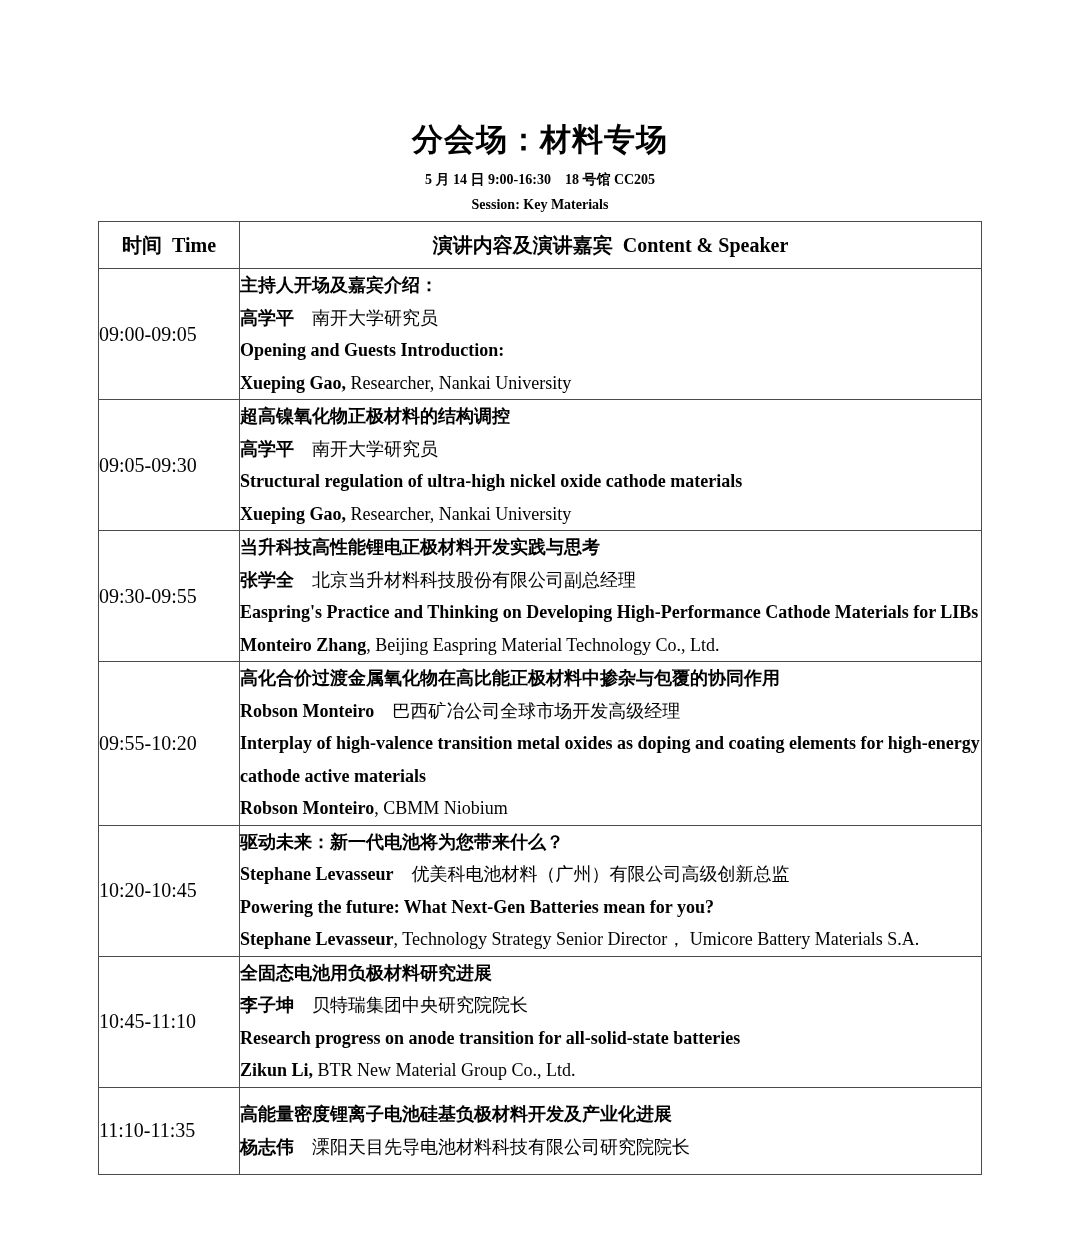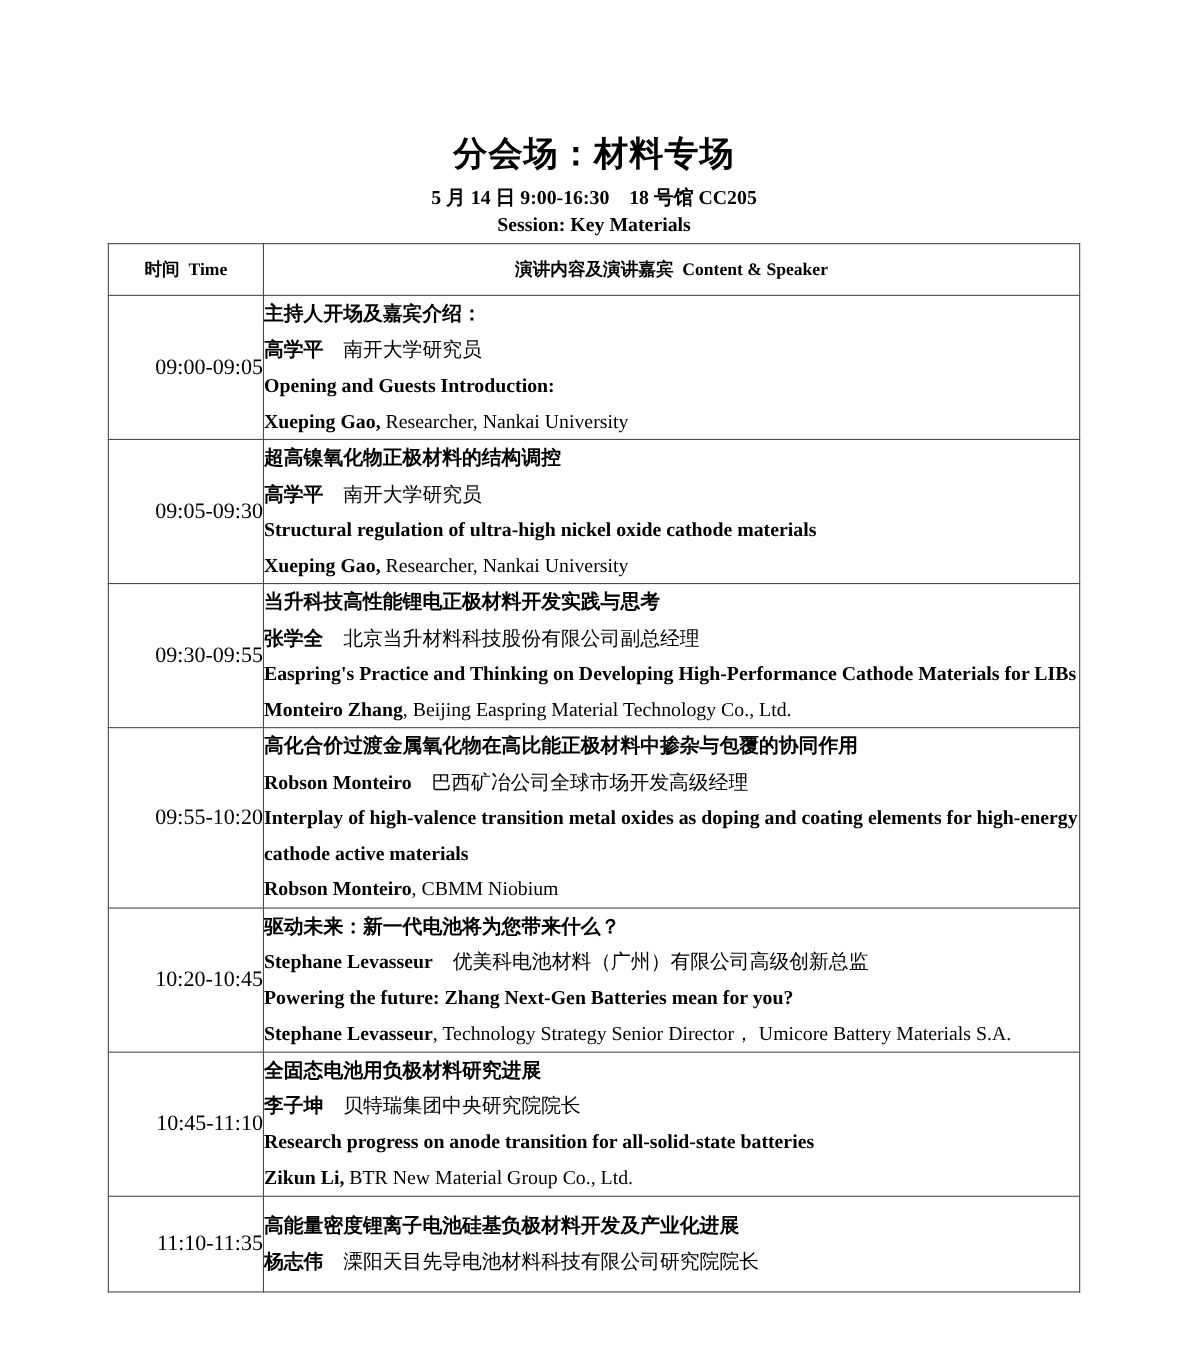--- a/index.html
+++ b/index.html
@@ -23,49 +23,49 @@
   }
   .doc-title {
     font-size: 31px;
     font-weight: bold;
     line-height: 36px;
     margin: 0 0 9px 0;
     letter-spacing: 1px;
     white-space: pre-wrap;
   }
   .doc-sub {
-    font-size: 18px;
+    font-size: 14px;
     font-weight: bold;
     line-height: 25px;
     white-space: pre-wrap;
   }
   table.schedule {
     border-collapse: collapse;
     table-layout: fixed;
     width: 884px;
     margin: 4px auto 0 auto;
   }
   table.schedule col.c-time { width: 141px; }
   table.schedule th,
   table.schedule td {
     border: 1.5px solid #4b4b4b;
     padding: 0;
   }
   th.head-cell {
     height: 46px;
-    font-size: 16px;
+    font-size: 20px;
     font-weight: bold;
     text-align: center;
     vertical-align: middle;
     white-space: pre-wrap;
   }
   td.time-cell {
     font-size: 20px;
     font-weight: normal;
-    text-align: right;
+    text-align: left;
     vertical-align: middle;
     white-space: nowrap;
   }
   td.content-cell {
     padding: 0 11px;
     vertical-align: top;
   }
   td.content-cell p {
     margin: 0;
     font-size: 18px;
@@ -133,21 +133,21 @@
             <p><span class="b">Robson Monteiro</span><span>    巴西矿冶公司全球市场开发高级经理</span></p>
             <p><span class="b">Interplay of high-valence transition metal oxides as doping and coating elements for high-energy cathode active materials</span></p>
             <p><span class="b">Robson Monteiro</span><span>, CBMM Niobium</span></p>
           </td>
         </tr>
         <tr>
           <td class="time-cell">10:20-10:45</td>
           <td class="content-cell">
             <p><span class="b">驱动未来：新一代电池将为您带来什么？</span></p>
             <p><span class="b">Stephane Levasseur</span><span>    优美科电池材料（广州）有限公司高级创新总监</span></p>
-            <p><span class="b">Powering the future: Zhang Next-Gen Batteries mean for you?</span></p>
+            <p><span class="b">Powering the future: What Next-Gen Batteries mean for you?</span></p>
             <p><span class="b">Stephane Levasseur</span><span>, Technology Strategy Senior Director， Umicore Battery Materials S.A.</span></p>
           </td>
         </tr>
         <tr>
           <td class="time-cell">10:45-11:10</td>
           <td class="content-cell">
             <p><span class="b">全固态电池用负极材料研究进展</span></p>
             <p><span class="b">李子坤</span><span>    贝特瑞集团中央研究院院长</span></p>
             <p><span class="b">Research progress on anode transition for all-solid-state batteries</span></p>
             <p><span class="b">Zikun Li,</span><span> BTR New Material Group Co., Ltd.</span></p>

